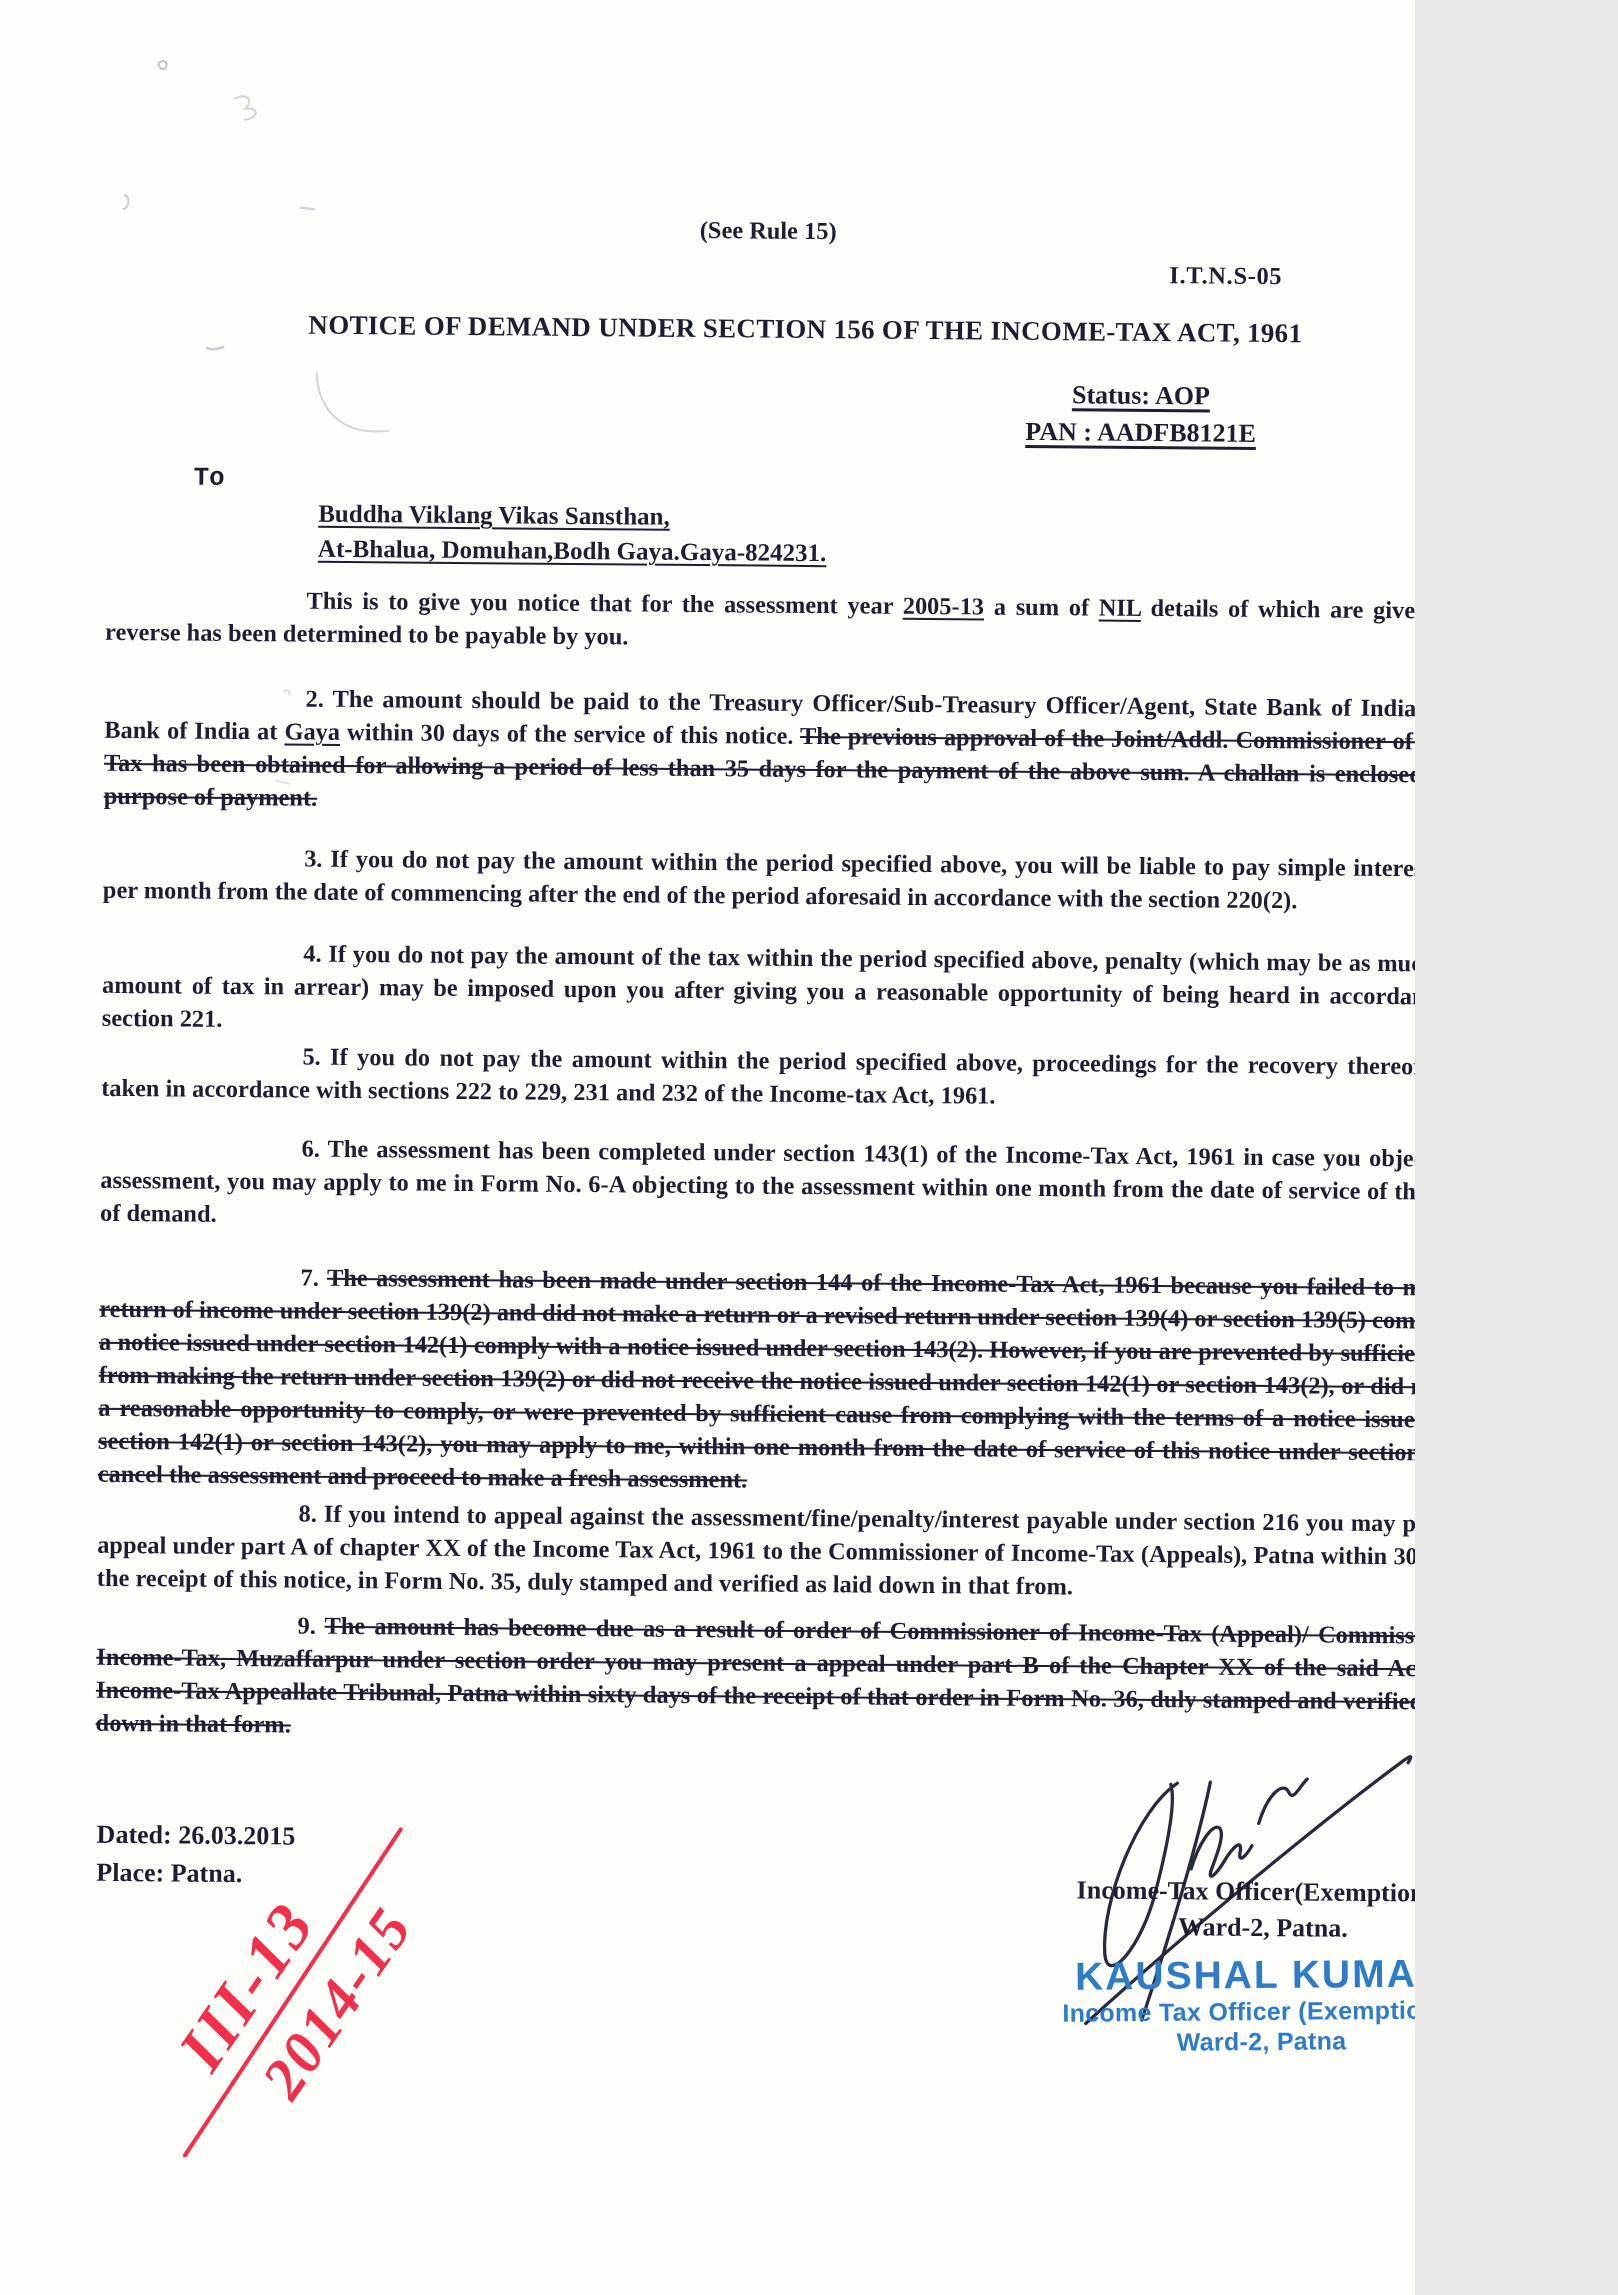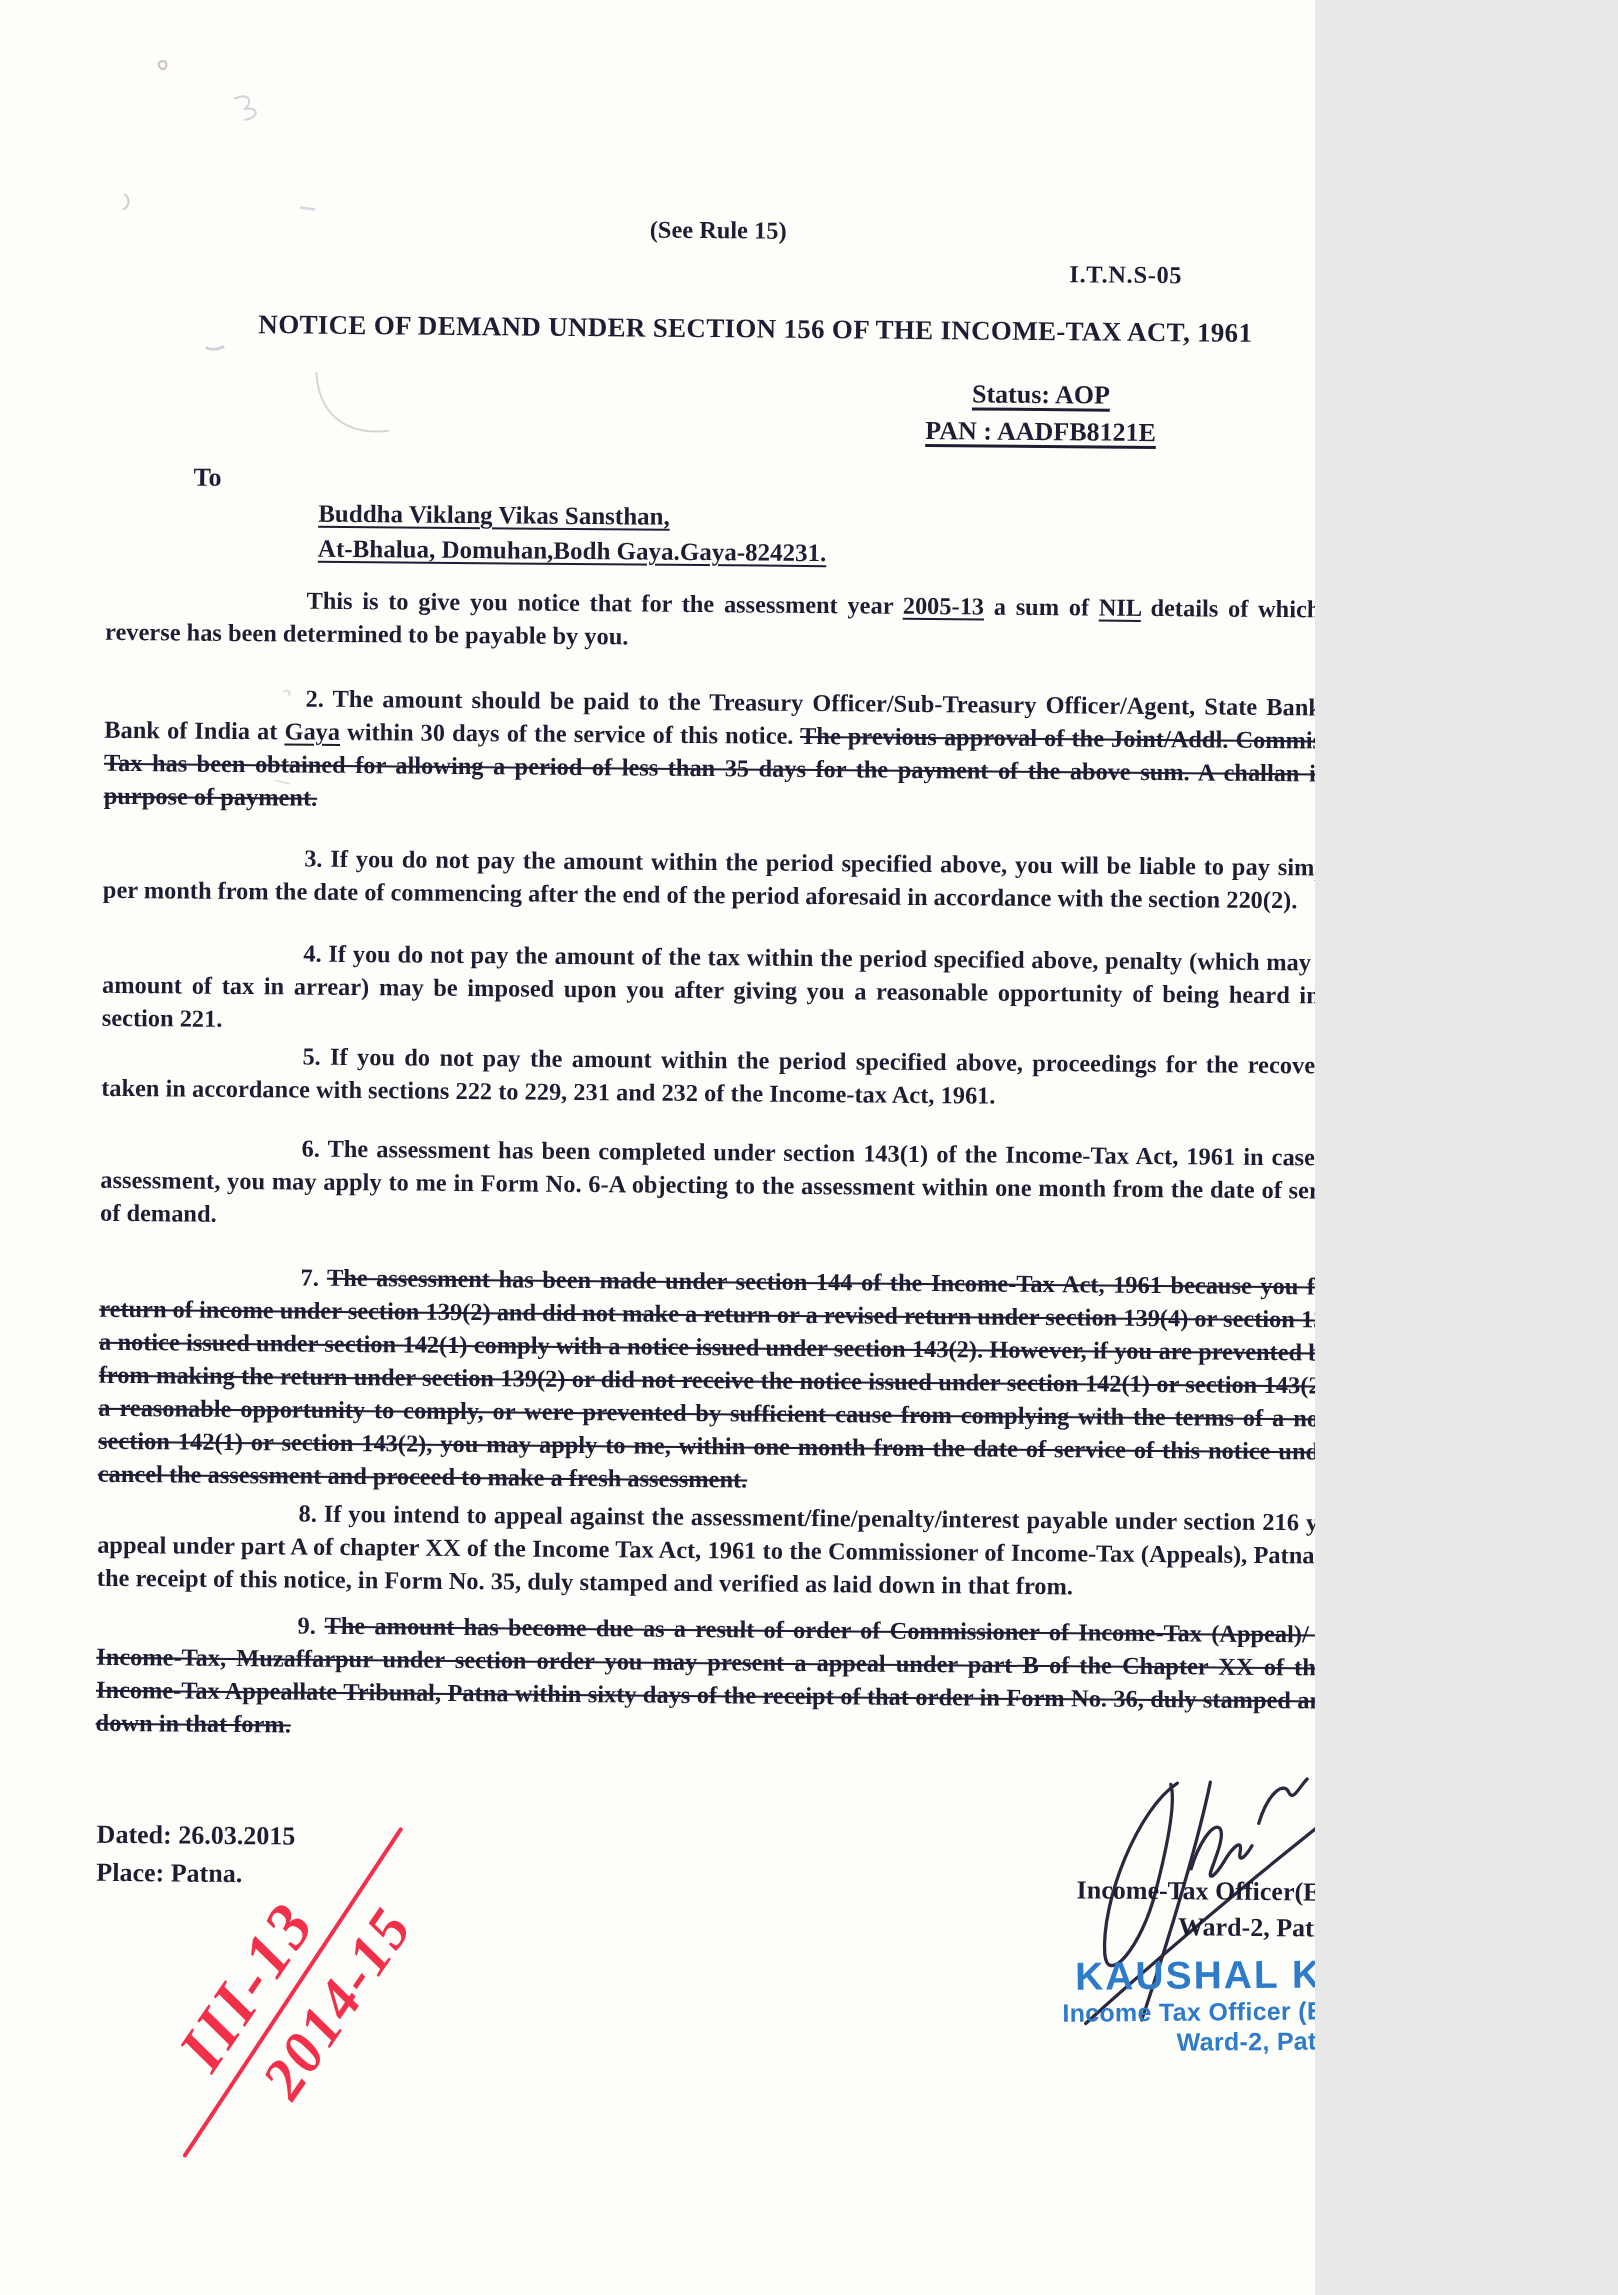--- a/index.html
+++ b/index.html
@@ -1,32 +1,32 @@
 <!DOCTYPE html>
 <html style="font-size:10.5px"><head>
 <meta charset="utf-8">
 <style>
   html,body { margin:0; padding:0; background:#e8e8e8; }
   .page {
-    position:relative; width:1315px; height:2295px;
+    position:relative; width:1415px; height:2295px;
     background:#fdfdfa; overflow:hidden;
     font-family:"Liberation Serif", serif;
     font-weight:bold; color:#1d1d33;
   }
   .artifacts { position:absolute; left:0; top:0; pointer-events:none; }
   .content { position:absolute; inset:0; transform:rotate(0.5deg); transform-origin:809px 198px; }
 
   .rule-ref { position:absolute; top:217px; left:0; width:100%; text-align:center; font-size:24.4px; transform:translateX(61px); }
   .form-no  { position:absolute; top:258px; right:132px; font-size:24.4px; letter-spacing:0.7px; }
   .title    { position:absolute; top:314px; left:0; width:100%; text-align:center; font-size:27px; transform:translateX(99px); letter-spacing:0.3px; }
 
   .status-pan { position:absolute; top:374px; right:157px; text-align:center; font-size:26px; line-height:37px; }
   .hu { text-decoration:underline; text-decoration-thickness:2.6px; text-underline-offset:4.6px; }
 
-  .to { position:absolute; top:468px; left:196px; font-size:26px; }
+  .to { position:absolute; top:468px; left:196px; font-size:26px;font-family:Liberation Mono, monospace; }
   .address { position:absolute; top:501px; left:321px; font-size:25px; line-height:34px; }
   .address div { margin-bottom:1.3px; }
 
   .u { text-decoration:underline; text-decoration-thickness:2.3px; text-underline-offset:4px; }
   .strike { text-decoration:line-through; text-decoration-thickness:2.3px; }
 
   .body-text { position:absolute; top:588px; left:109px; width:1401px; font-size:24.4px; line-height:33px; text-align:justify; }
   .body-text p { margin:0; text-indent:201px; }
   .gap-a { margin-bottom:32px !important; }
   .gap-b { margin-bottom:28px !important; }

